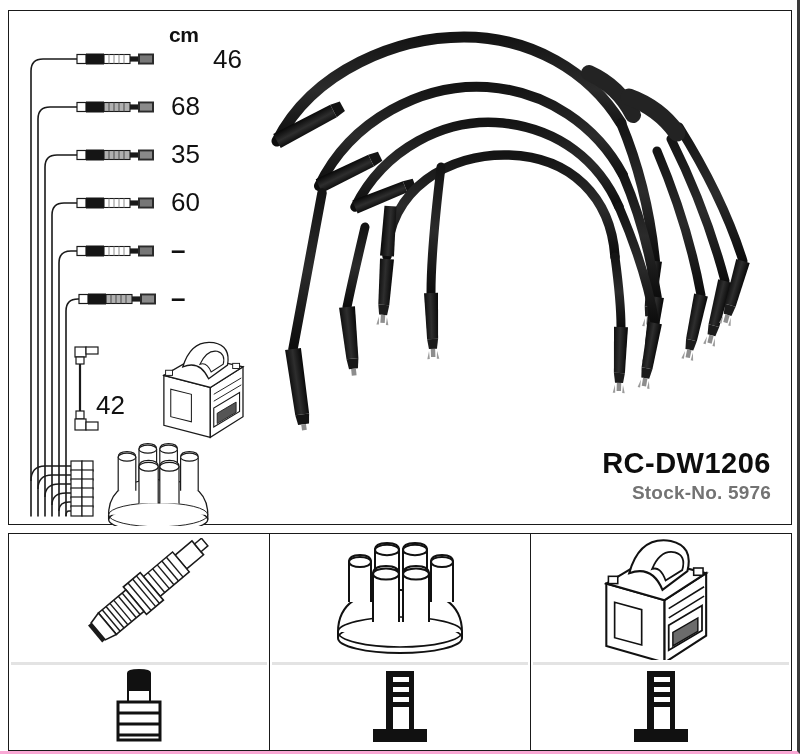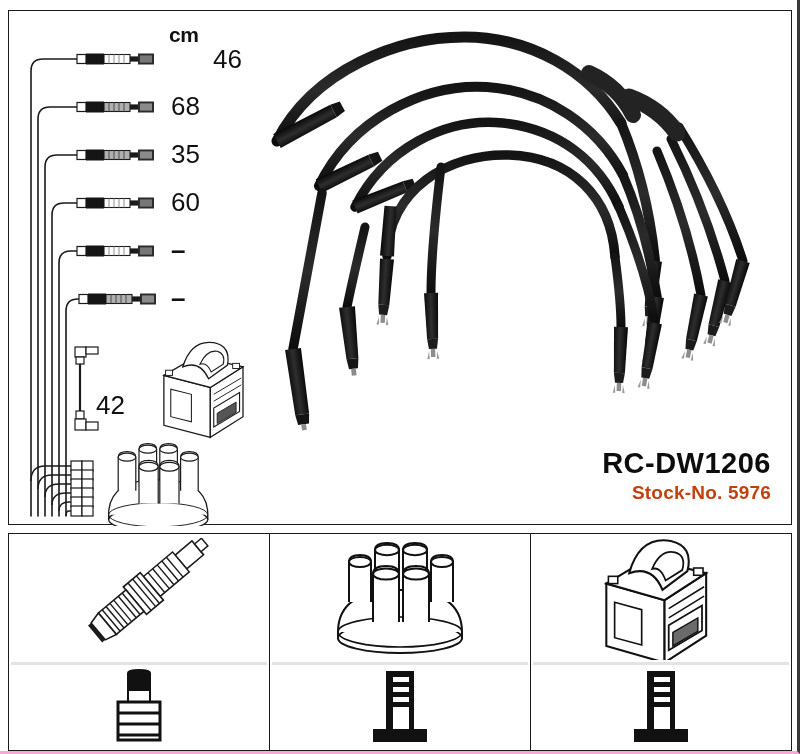--- a/index.html
+++ b/index.html
@@ -84,21 +84,21 @@
     font-size: 29px;
     font-weight: bold;
     color: #0d0d0d;
     letter-spacing: 0.5px;
     line-height: 1.05;
     text-align: right;
   }
   #partno .stock {
     font-size: 19px;
     font-weight: bold;
-    color: #c2410c;
+    color: #737373;
     letter-spacing: 0.2px;
     margin-top: 4px;
   }
 
   
   #bottom-panels {
     position: absolute;
     left: 8px;
     top: 533px;
     width: 784px;

